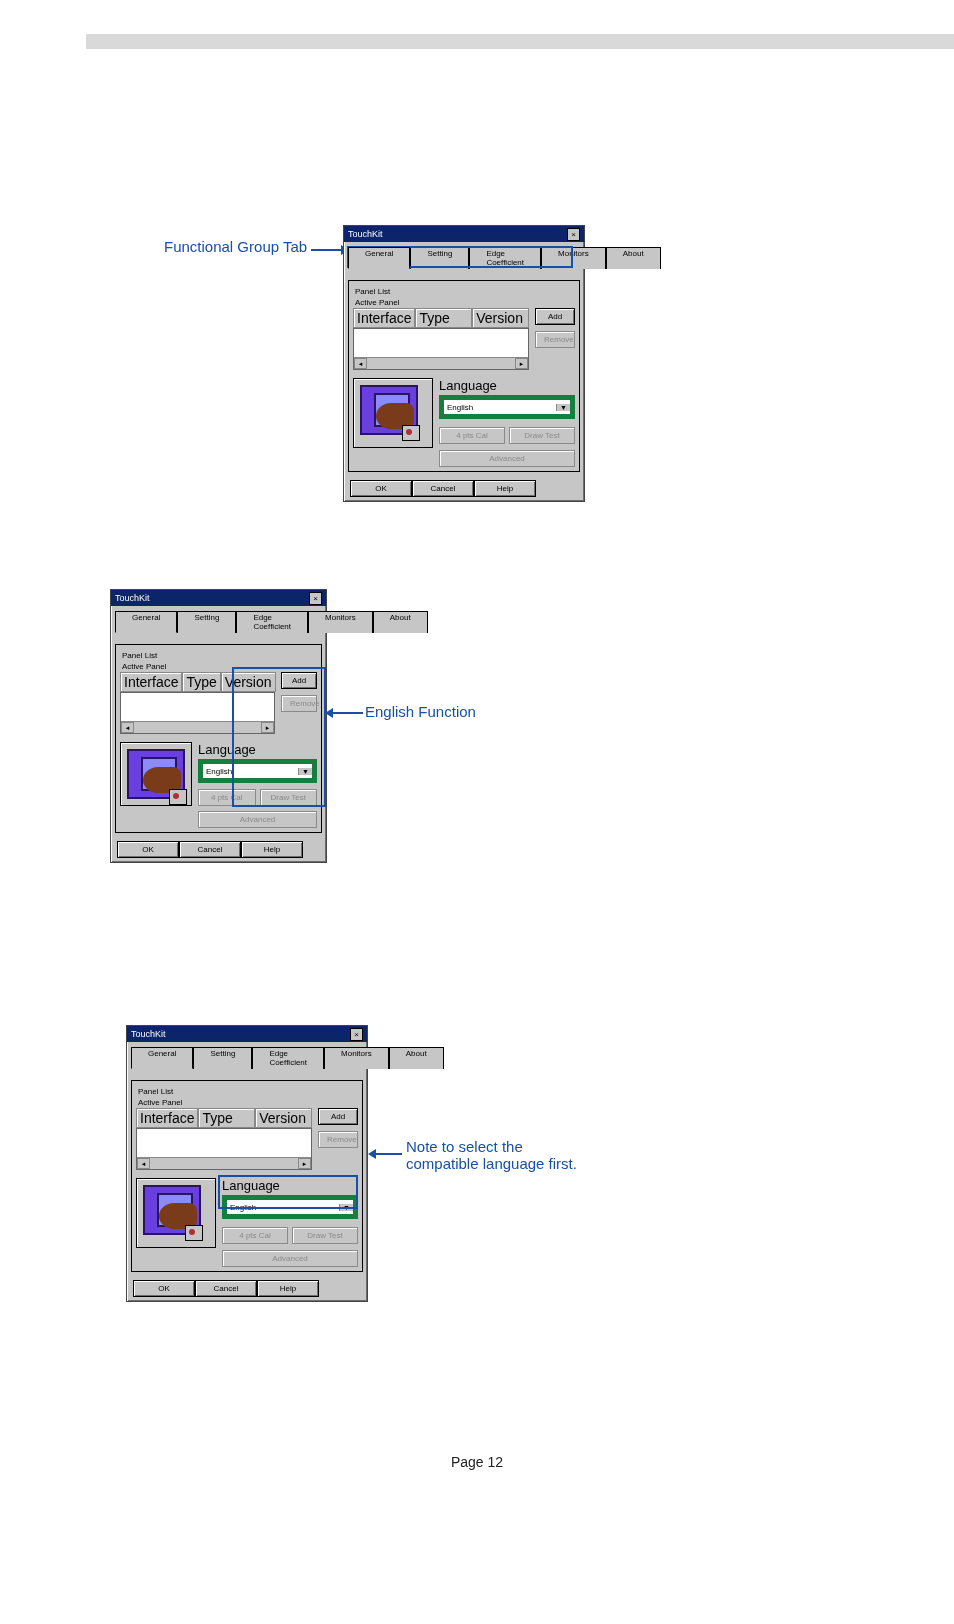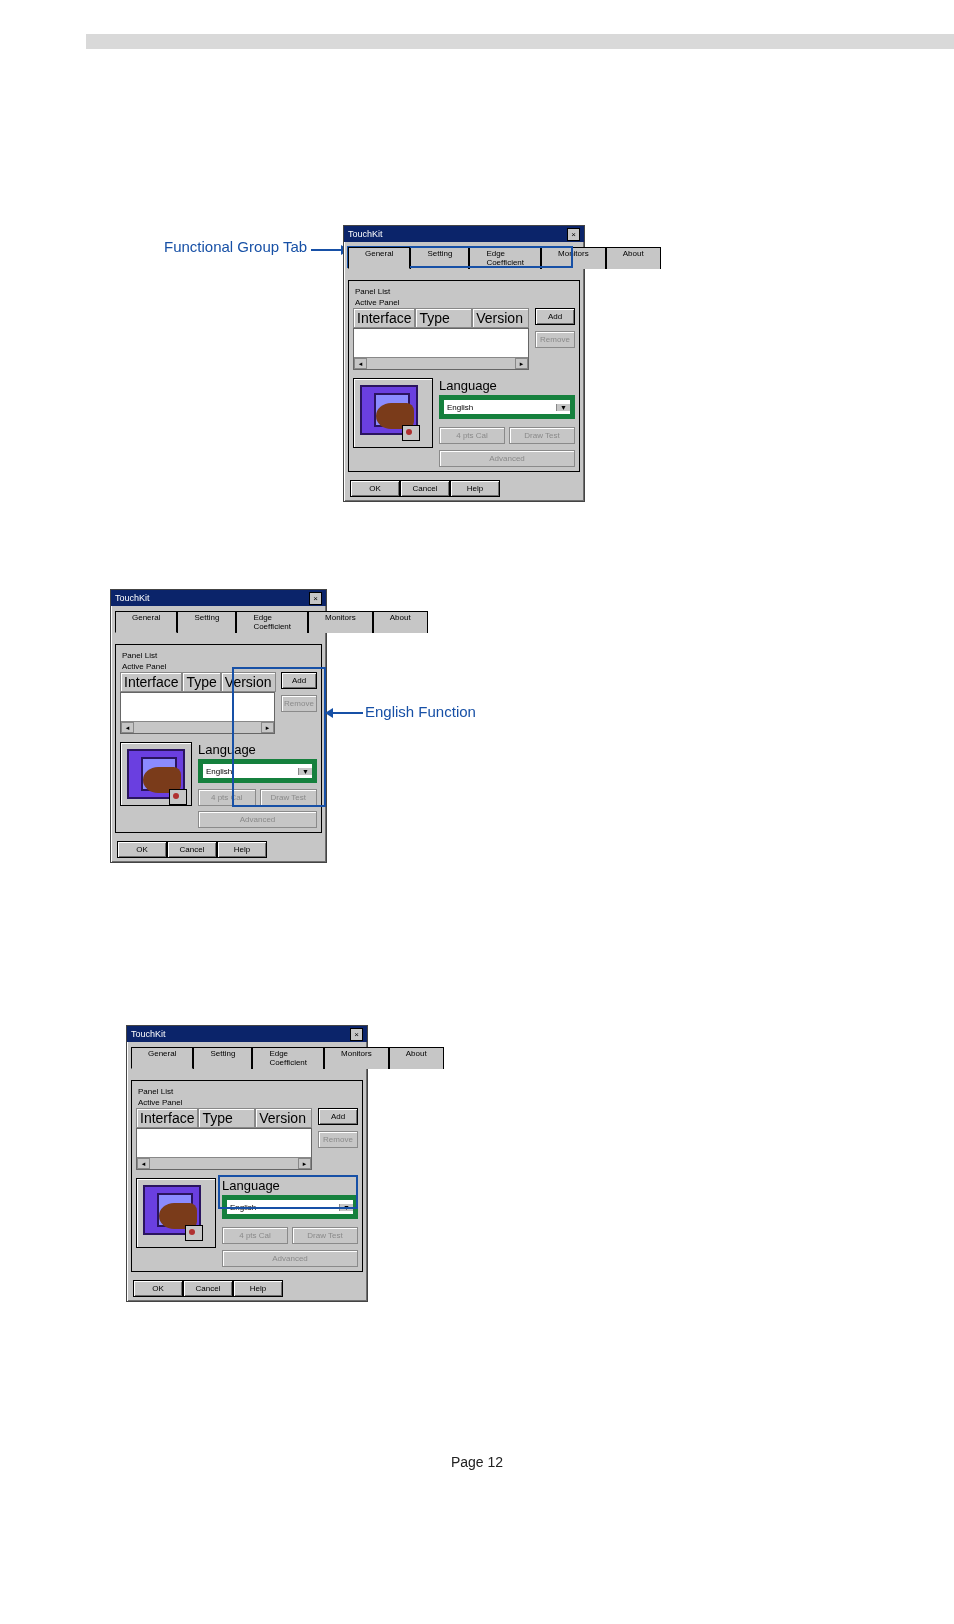--- a/index.html
+++ b/index.html
@@ -24,21 +24,21 @@
   .tab.sel{background:#c6c6c6;border-bottom:1px solid #c6c6c6;z-index:2}
   .tabbody{margin:12px 4px 4px 4px;border:1px solid #000;background:#c6c6c6;padding:4px;position:relative}
 
   .grp-lbl{font-size:8px;margin:2px 0 1px 2px}
   .listhdr{display:flex;font-size:14px;background:#c6c6c6}
   .listhdr div{border:1px solid #888;flex:1;padding:1px 3px;background:#c6c6c6;box-shadow:1px 1px 0 #fff inset}
   .listbox{height:40px;background:#fff;border:1px solid #666;position:relative}
   .listbox .hscroll{position:absolute;left:0;right:0;bottom:0;height:11px;background:#c6c6c6;border-top:1px solid #888;display:flex;justify-content:space-between;align-items:center}
   .sbtn{width:11px;height:9px;background:#c6c6c6;border:1px solid #888;font-size:7px;display:flex;align-items:center;justify-content:center}
 
-  .btn{background:#c6c6c6;border:1px solid #000;box-shadow:1px 1px 0 #fff inset,-1px -1px 0 #6e6e6e inset;font-size:8px;padding:3px 2px;text-align:center}
+  .btn{background:#c6c6c6;border:1px solid #000;box-shadow:1px 1px 0 #fff inset,-1px -1px 0 #6e6e6e inset;font-size:8px;padding:3px 8px;text-align:center}
   .btn.dis{color:#8a8a8a;border-color:#8a8a8a;box-shadow:1px 1px 0 #fff inset}
 
   .side-btns{position:absolute;right:4px;display:flex;flex-direction:column;gap:6px}
 
   .lang-lbl{font-size:13px;margin-bottom:2px}
   .select{display:flex;background:#fff;border:5px solid #15803d;height:14px;font-size:8px;align-items:center}
   .select span{flex:1;padding:0 3px}
   .select .dd{width:13px;background:#c6c6c6;border-left:1px solid #888;display:flex;align-items:center;justify-content:center;font-size:7px}
 
   .dlg-bottom{display:flex;justify-content:flex-start;padding:4px 6px}
@@ -250,15 +250,22 @@
         </div>
       </div>
     </div>
     <div class="dlg-bottom">
       <div class="btn"><span>OK</span></div>
       <div class="btn"><span>Cancel</span></div>
       <div class="btn"><span>Help</span></div>
     </div>
   </div>
 
+  <div class="callout" style="left:368px;top:1138px;display:flex;align-items:flex-start;gap:4px">
+    <span class="arrow-left" style="margin-top:6px"><span class="head"></span><span class="shaft" style="width:26px"></span></span>
+    <span>
+      <span>Note to select the</span><br>
+      <span>compatible language first.</span>
+    </span>
+  </div>
 
   <div class="footer">Page 12</div>
 </div>
 
 </body></html>

